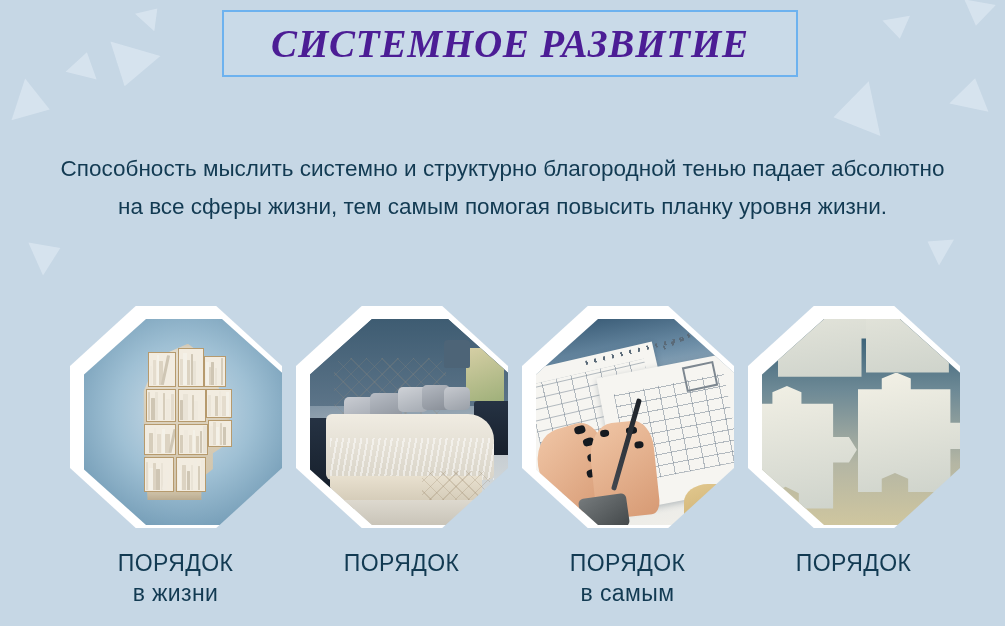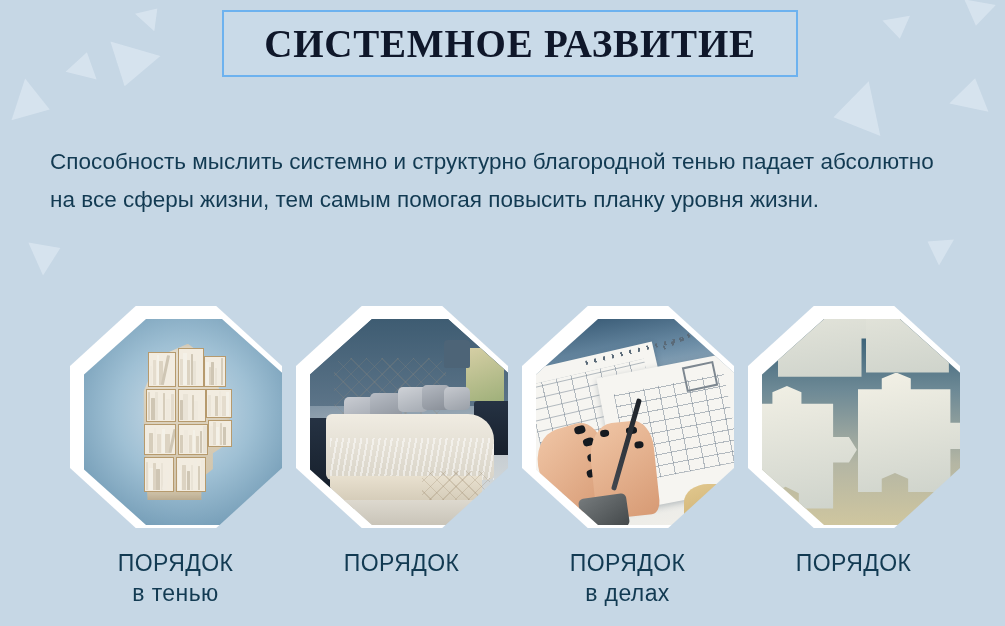--- a/index.html
+++ b/index.html
@@ -35,29 +35,31 @@
     border:2px solid #6db2ef;
     background:#c9dae8;
     display:flex; align-items:center; justify-content:center;
     z-index:3;
   }
   #title-text {
     font-family:"Liberation Serif", serif;
     font-weight:bold;
     font-size:39px;
     letter-spacing:.8px;
-    color:#0f172a;
+    color:#4c1d95;
     white-space:nowrap;
+    font-style:italic;
   }
 
   
   #intro {
     position:absolute;
-    left:50px; top:143px;
+    left:50px; top:150px;
     width:905px;
+    text-align:center;
     font-size:22.5px;
     line-height:38px;
     color:#123a52;
     z-index:3;
   }
 
   
   #cards-row {
     position:absolute;
     left:0; top:302px;
@@ -393,25 +395,25 @@
         </div>
       </div>
     </div>
   </div>
 
 </div>
 
 <div id="captions">
   <div class="caption c0">
     <span class="cap-top">ПОРЯДОК</span>
-    <span class="cap-bot">в тенью</span>
+    <span class="cap-bot">в жизни</span>
   </div>
   <div class="caption c1">
     <span class="cap-top">ПОРЯДОК</span>
   </div>
   <div class="caption c2">
     <span class="cap-top">ПОРЯДОК</span>
-    <span class="cap-bot">в делах</span>
+    <span class="cap-bot">в самым</span>
   </div>
   <div class="caption c3">
     <span class="cap-top">ПОРЯДОК</span>
   </div>
 </div>
 
 </body></html>

